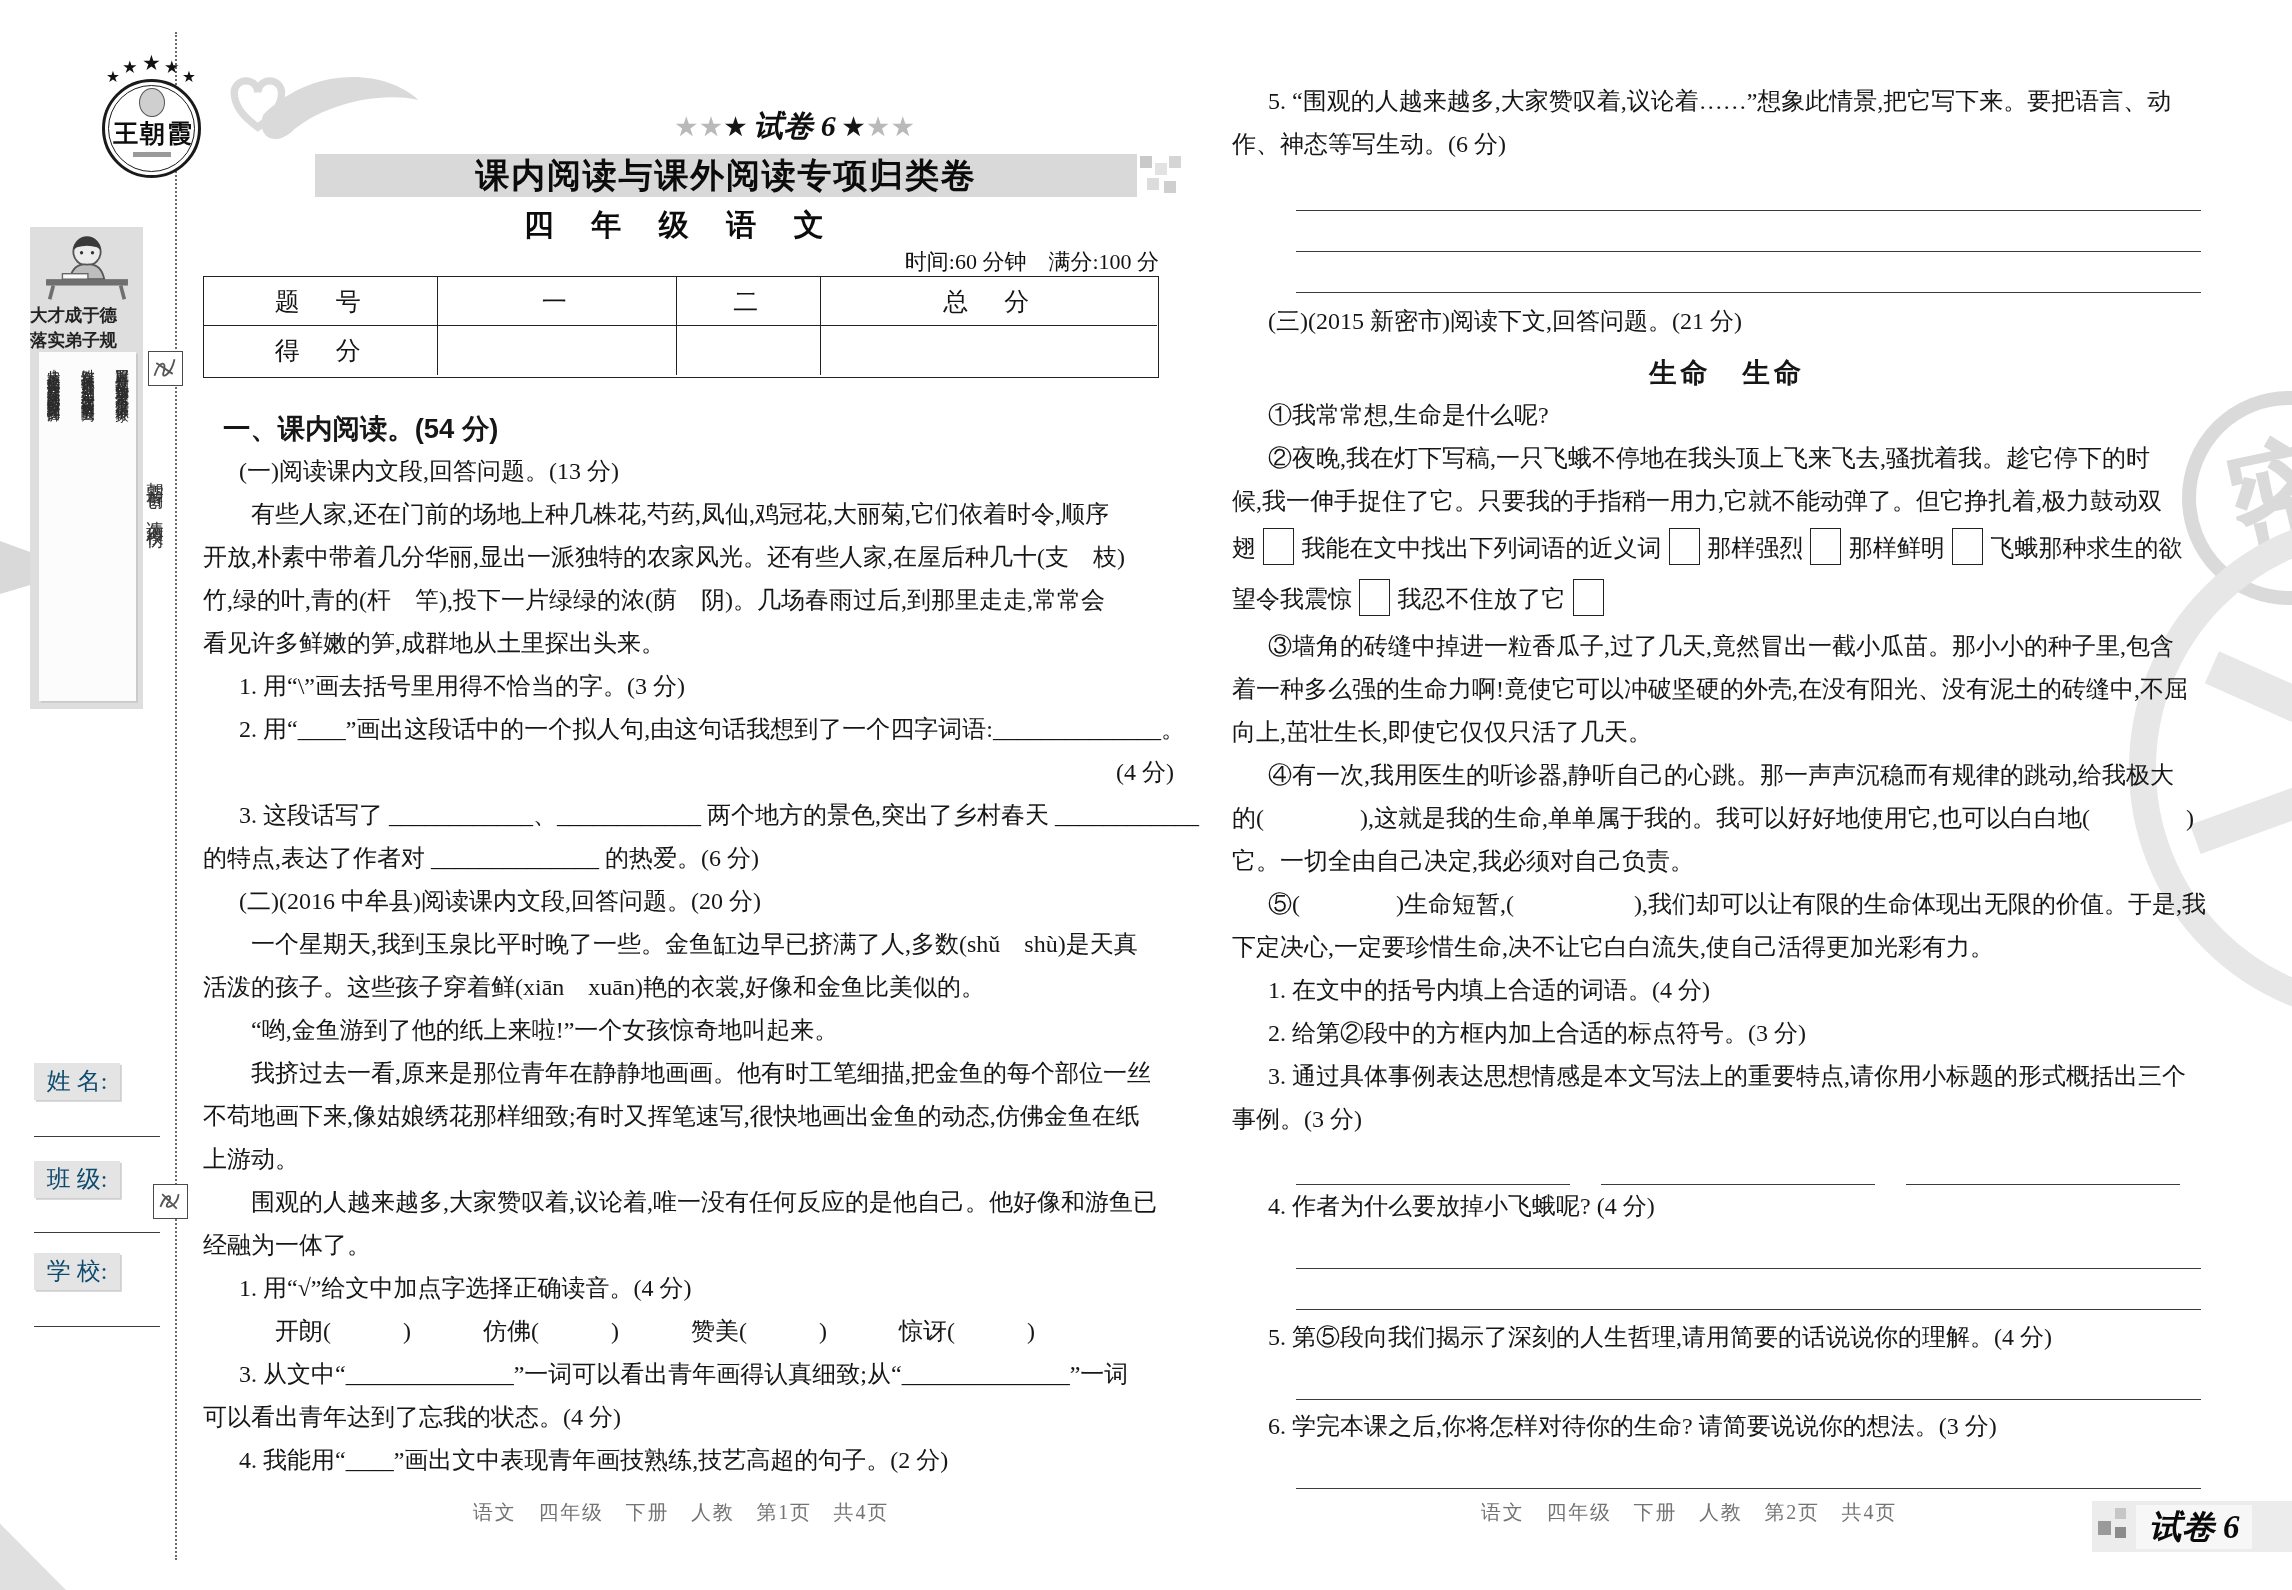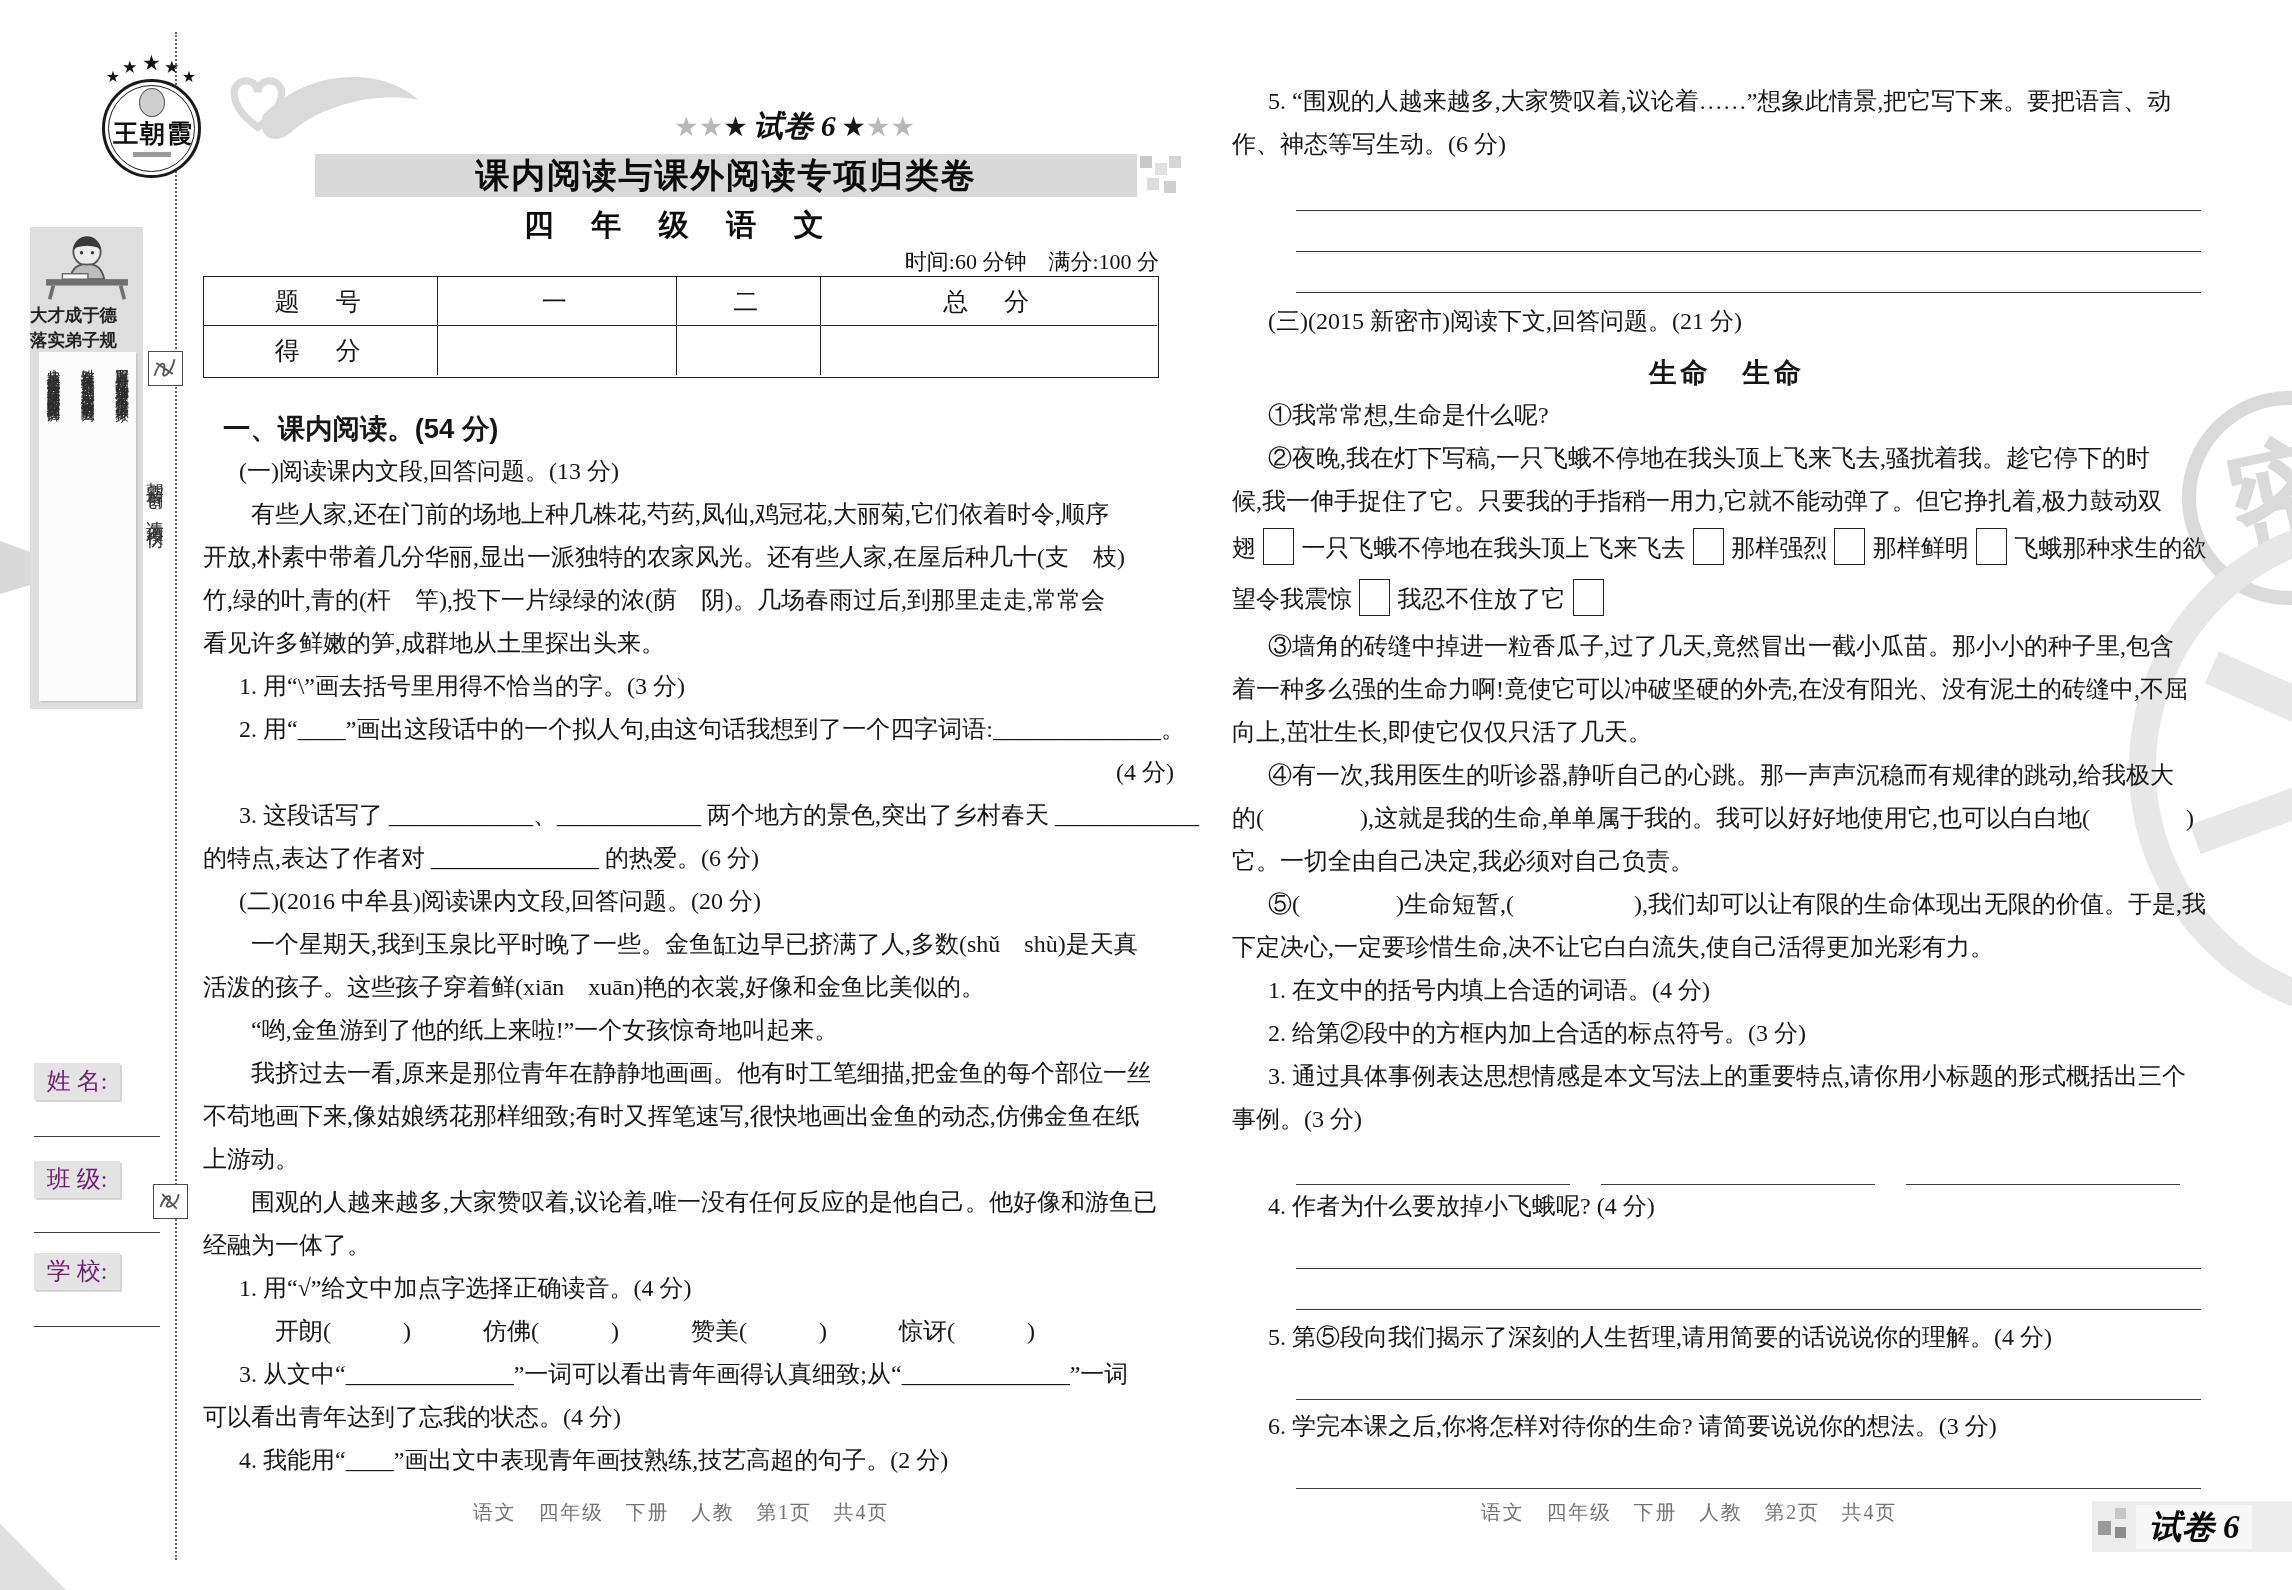--- a/index.html
+++ b/index.html
@@ -17,21 +17,21 @@
   .wedge-bl{left:0;top:1509px;width:66px;height:81px;background:#e0e0e0;
             clip-path:polygon(0 18%,100% 100%,0 100%);}
   
   .sidepanel{left:30px;top:227px;width:113px;height:482px;background:#dedede;}
   .slogan{left:30px;width:113px;text-align:left;font-weight:bold;font-size:17.4px;color:#222;}
   .versebox{left:39px;top:352px;width:97px;height:349px;background:#fcfcfc;box-sizing:border-box;
             padding:6.4px 7.3px 3.7px 7.3px;box-shadow:1.8px 1.8px 0 #c9c9c9;}
   .vrow{display:flex;justify-content:space-between;margin-bottom:2.7px;}
   .vphrase{writing-mode:vertical-rl;text-orientation:upright;font-size:13.7px;line-height:1;
            letter-spacing:0.9px;color:#2b2b2b;}
-  .fieldlabel{left:34px;width:86px;height:37px;background:#e4e4e4;color:#701a75;
+  .fieldlabel{left:34px;width:86px;height:37px;background:#e4e4e4;color:#0c4a6e;
               font-size:24px;line-height:37px;text-align:center;box-shadow:1.8px 1.8px 0 #d0d0d0;}
   .fieldline{left:34px;width:126px;height:0;border-bottom:1.8px solid #3a3a3a;}
   
   .logo-ring{left:102px;top:79px;width:99px;height:99px;border:3.7px solid #1a1a1a;border-radius:50%;
              background:#fff;box-sizing:border-box;}
   .logo-ring .inner{position:absolute;inset:2.7px;border:1.8px solid #1a1a1a;border-radius:50%;}
   .logo-star{position:absolute;color:#111;}
   .logo-face{left:139px;top:88px;width:24px;height:27.4px;background:#cfcfcf;border:1.8px solid #555;
              border-radius:50%;}
   .logo-name{left:108px;top:117px;width:91px;text-align:center;font-weight:bold;font-size:25px;
@@ -263,21 +263,21 @@
     <div class="ln">作、神态等写生动。(6 分)</div>
     <div class="ansline first"></div>
     <div class="ansline"></div>
     <div class="ansline"></div>
     <div class="ln ind15" style="margin-top:7.3px;">(三)(2015 新密市)阅读下文,回答问题。(21 分)</div>
     <div class="ln essaytitle">生命　生命</div>
     <div class="ln ind15">①我常常想,生命是什么呢?</div>
     <div class="ln ind15">②夜晚,我在灯下写稿,一只飞蛾不停地在我头顶上飞来飞去,骚扰着我。趁它停下的时</div>
     <div class="ln">候,我一伸手捉住了它。只要我的手指稍一用力,它就不能动弹了。但它挣扎着,极力鼓动双</div>
     <div class="boxln">
-      <span>翅</span><span class="pbox"></span><span>一只飞蛾不停地在我头顶上飞来飞去</span><span class="pbox"></span><span>那样强烈</span><span class="pbox"></span><span>那样鲜明</span><span class="pbox"></span><span>飞蛾那种求生的欲</span>
+      <span>翅</span><span class="pbox"></span><span>我能在文中找出下列词语的近义词</span><span class="pbox"></span><span>那样强烈</span><span class="pbox"></span><span>那样鲜明</span><span class="pbox"></span><span>飞蛾那种求生的欲</span>
     </div>
     <div class="boxln">
       <span>望令我震惊</span><span class="pbox"></span><span>我忍不住放了它</span><span class="pbox"></span>
     </div>
     <div class="ln ind15">③墙角的砖缝中掉进一粒香瓜子,过了几天,竟然冒出一截小瓜苗。那小小的种子里,包含</div>
     <div class="ln">着一种多么强的生命力啊!竟使它可以冲破坚硬的外壳,在没有阳光、没有泥土的砖缝中,不屈</div>
     <div class="ln">向上,茁壮生长,即使它仅仅只活了几天。</div>
     <div class="ln ind15">④有一次,我用医生的听诊器,静听自己的心跳。那一声声沉稳而有规律的跳动,给我极大</div>
     <div class="ln">的(　　　　),这就是我的生命,单单属于我的。我可以好好地使用它,也可以白白地(　　　　)</div>
     <div class="ln">它。一切全由自己决定,我必须对自己负责。</div>

